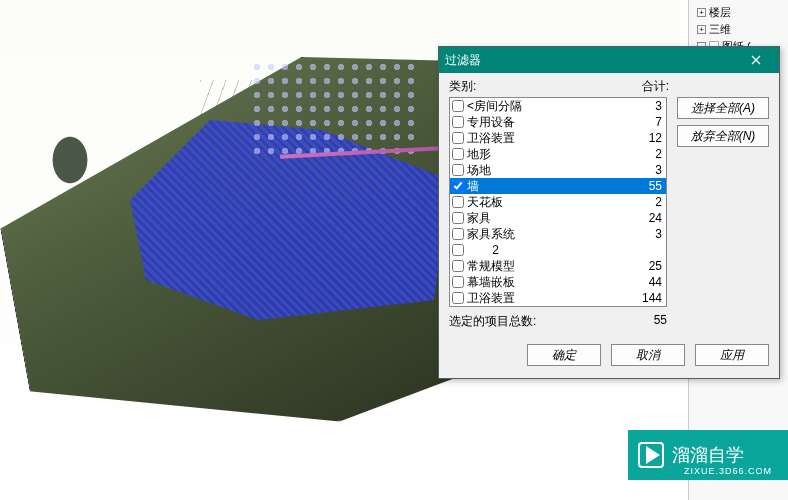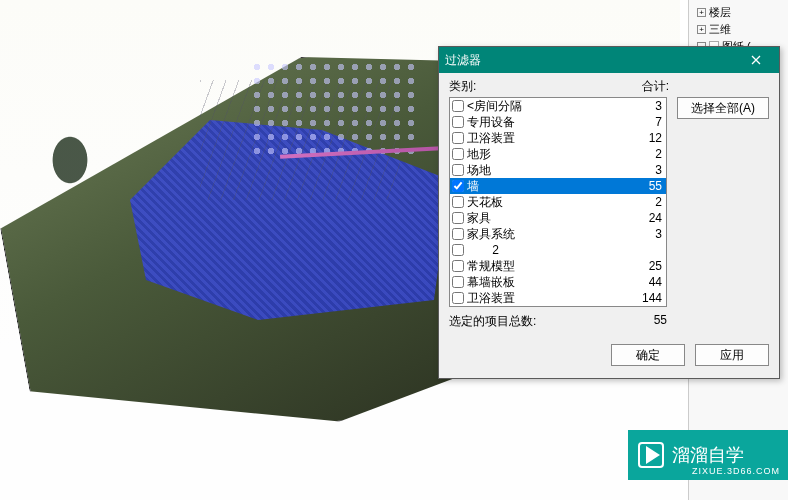--- a/index.html
+++ b/index.html
@@ -66,37 +66,37 @@
   overflow-y: scroll; overflow-x: hidden;
 }
 .row { display:flex; align-items:center; height:16px; font-size:12px; padding-left:2px; cursor:pointer; }
 .row.sel { background:#0078d7; color:#fff; }
 .row input[type=checkbox]{ margin-right:3px; width:12px; height:12px; }
 .row .lbl { flex:1; white-space:nowrap; }
 .row .cnt { width:36px; text-align:right; padding-right:4px; }
 .side-buttons { display:flex; flex-direction:column; gap:6px; }
 .btn {
   height:22px; min-width:92px; padding:0 10px; background:#fdfdfd;
-  border:1px solid #888; font-size:12px; cursor:pointer;
+  border:1px solid #888; font-size:12px; cursor:pointer;font-style:italic;
 }
 .total-row { display:flex; margin-top:6px; }
 .total-row .t1 { width:168px; }
 .total-row .t2 { width:50px; text-align:right; }
 .footer { display:flex; gap:10px; justify-content:flex-end; margin-top:14px; }
 .footer .btn { min-width:74px; }
 
 
 .watermark {
   position:absolute; right:0; bottom:20px; width:160px; height:50px;
   background:#0aa69c; color:#fff; display:flex; align-items:center; gap:8px;
   font-size:18px; font-weight:500; padding:0 10px;
 }
 .watermark .tri { width:0;height:0;border-left:14px solid #fff;border-top:9px solid transparent;border-bottom:9px solid transparent; margin-left:4px;}
 .watermark .box { width:26px; height:26px; border:2px solid #fff; border-radius:4px; display:flex; align-items:center; justify-content:center;}
-.wm-sub { position:absolute; right:8px; bottom:4px; font-size:9px; color:#fff; letter-spacing:1px;}
+.wm-sub { position:absolute; right:16px; bottom:4px; font-size:9px; color:#fff; letter-spacing:1px;}
 </style>
 </head>
 <body>
 
 <div class="viewport">
   <div class="terrain"></div>
   <div class="building"></div>
   <div class="wire1"></div>
   <div class="dots"></div>
   <div class="tree"></div>
@@ -244,28 +244,30 @@
             <input type="checkbox" style="">
             <span class="lbl">卫浴装置</span>
             <span class="cnt">144</span>
           </div>
           <div class="row">
             <span class="lbl">幕墙网格</span>
           </div>
         </div>
       <div class="side-buttons">
         <button class="btn">选择全部(A)</button>
+        <button class="btn">放弃全部(N)</button>
       </div>
     </div>
     <div class="total-row">
       <span class="t1">选定的项目总数:</span>
       <span class="t2">55</span>
     </div>
     <div class="footer">
       <button class="btn">确定</button>
+      <button class="btn">取消</button>
       <button class="btn">应用</button>
     </div>
   </div>
 </div>
 
 <div class="watermark">
   <span class="box">
       <span class="tri"></span>
     </span>
   <span>溜溜自学</span>

